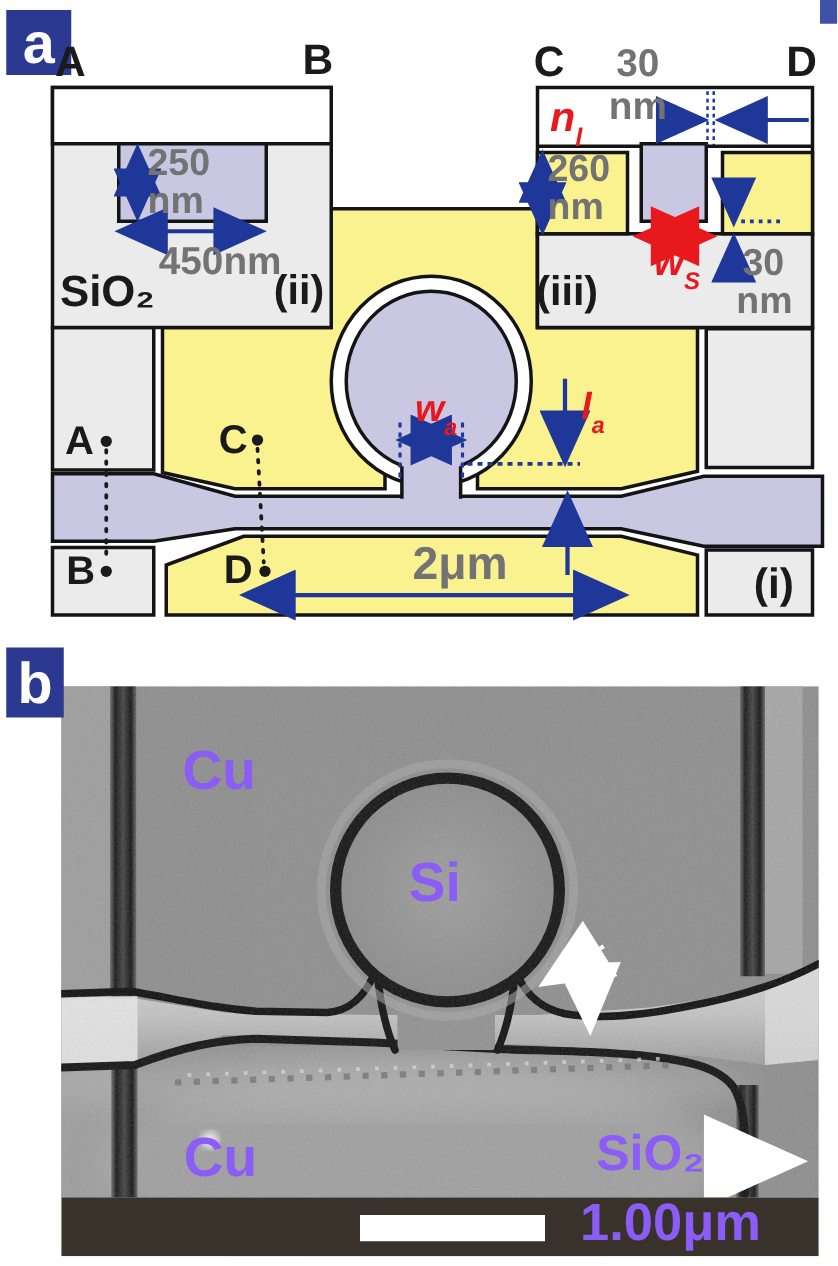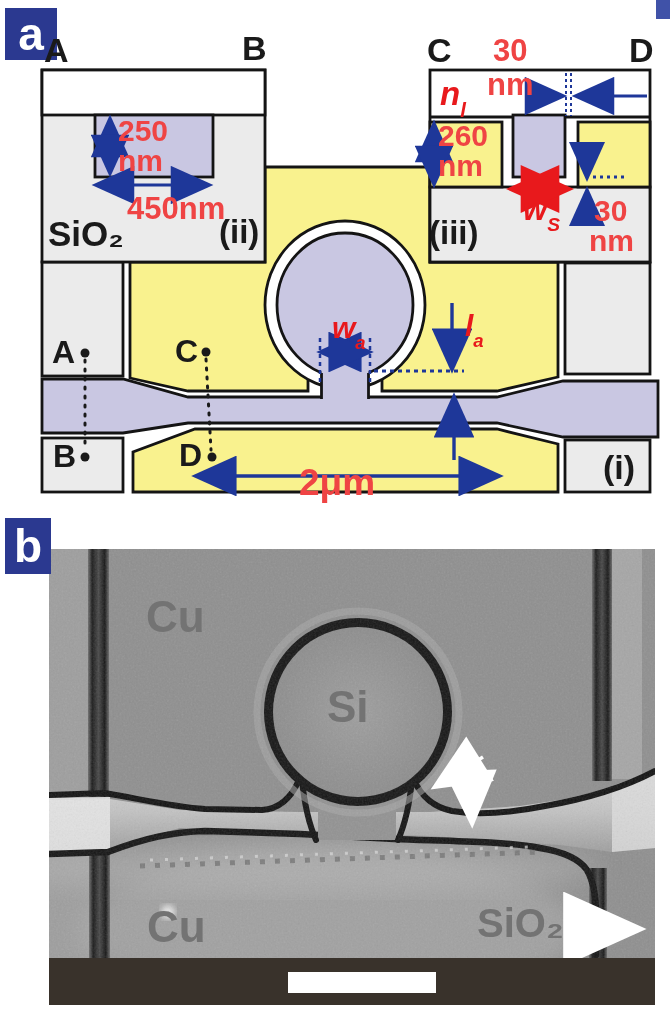--- a/index.html
+++ b/index.html
@@ -1,23 +1,23 @@
 <!DOCTYPE html>
 <html><head>
 <meta charset="utf-8">
 <style>
   html,body{margin:0;padding:0;background:#ffffff;}
   #fig{position:relative;width:670px;height:1013px;background:#fff;overflow:hidden;
        font-family:"Liberation Sans","DejaVu Sans",sans-serif;}
   svg{position:absolute;left:0;top:0;}
   .t{position:absolute;font-weight:bold;line-height:0.95;white-space:nowrap;}
   .blk{color:#1a1a1a;}
-  .blue{color:#ef4444;}
+  .blue{color:#737373;}
   .red{color:#e8191c;}
-  .wht{color:#737373;}
+  .wht{color:#8b5cf6;}
   .it{font-style:italic;}
   sub{font-size:0.62em;position:relative;top:0.22em;line-height:0;}
   .badge{position:absolute;background:#2b3990;color:#fff;display:flex;align-items:center;
          justify-content:center;font-weight:bold;font-size:46px;line-height:1;}
   .artifact{position:absolute;background:#4052a8;}
 </style>
 </head>
 <body>
 
 <div id="fig">
@@ -120,21 +120,21 @@
   <div class="t blue" style="left:594px;top:197px;font-size:30px;">30</div>
   <div class="t blue" style="left:589px;top:227px;font-size:30px;">nm</div>
 
   <div class="t blk" style="left:52px;top:337px;font-size:32px;">A</div>
   <div class="t blk" style="left:53px;top:441px;font-size:32px;">B</div>
   <div class="t blk" style="left:175px;top:336px;font-size:32px;">C</div>
   <div class="t blk" style="left:179px;top:440px;font-size:32px;">D</div>
 
   <div class="t red it" style="left:332px;top:314px;font-size:30px;"><span>w</span><sub>a</sub></div>
   <div class="t red it" style="left:465px;top:312px;font-size:30px;"><span>l</span><sub>a</sub></div>
-  <div class="t blue" style="left:299px;top:433px;font-size:37px;margin-top:32px;">2μm</div>
+  <div class="t blue" style="left:330px;top:433px;font-size:37px;">2μm</div>
   <div class="t blk" style="left:603px;top:451px;font-size:34px;">(i)</div>
 
   <svg width="606" height="456" viewBox="49 549 606 456" style="left:49px;top:549px;">
     <defs>
       <linearGradient id="trG" x1="0" y1="0" x2="1" y2="0">
         <stop offset="0" stop-color="#707070"></stop>
           <stop offset="0.2" stop-color="#1a1a1a"></stop>
         <stop offset="0.5" stop-color="#474747"></stop>
           <stop offset="0.8" stop-color="#161616"></stop>
         <stop offset="1" stop-color="#6a6a6a"></stop>
@@ -203,14 +203,15 @@
 
     <rect x="49" y="958" width="606" height="47" fill="#39322b"></rect>
     <rect x="288" y="972" width="148" height="21" fill="#ffffff"></rect>
   </svg>
 
   <div class="badge" style="left:5px;top:518px;width:46px;height:56px;">b</div>
   <div class="t wht" style="left:146px;top:596px;font-size:44px;">Cu</div>
   <div class="t wht" style="left:327px;top:686px;font-size:44px;">Si</div>
   <div class="t wht" style="left:147px;top:906px;font-size:44px;">Cu</div>
   <div class="t wht" style="left:477px;top:904px;font-size:40px;">SiO₂</div>
+  <div class="t wht" style="left:464px;top:958px;font-size:42px;">1.00μm</div>
 
 </div>
 
 </body></html>

